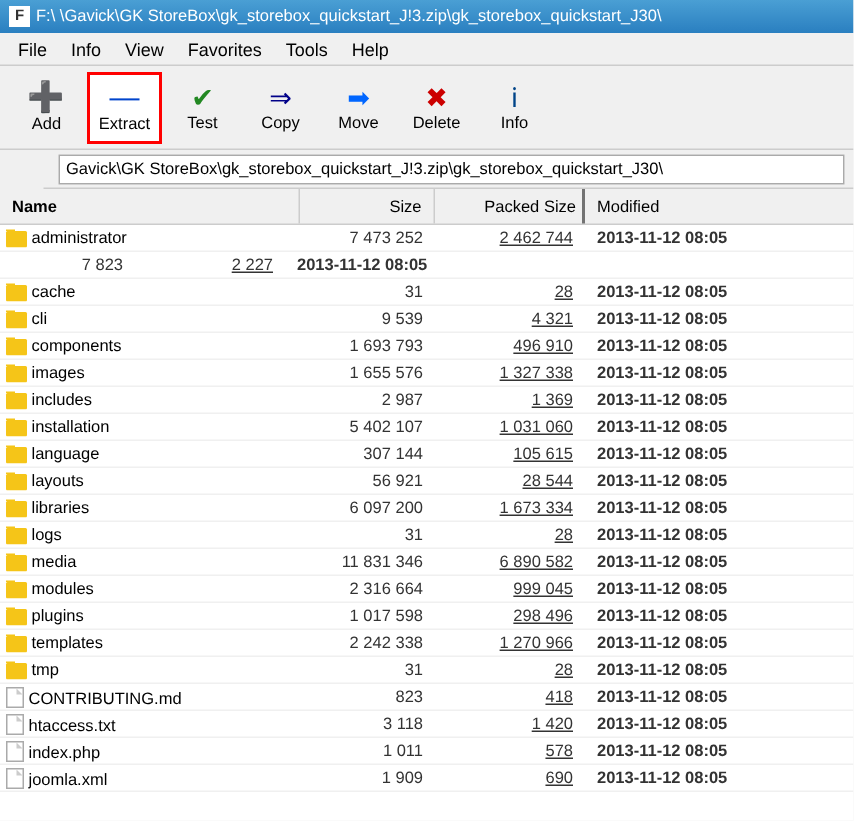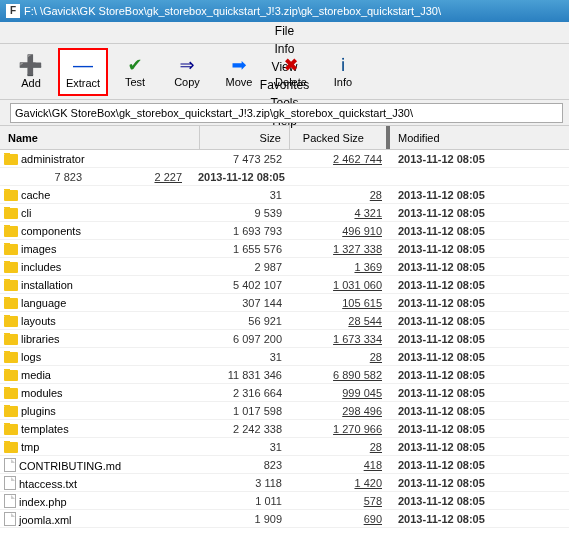--- a/index.html
+++ b/index.html
@@ -37,21 +37,20 @@
     }
 
     
     .menu-bar {
       background: #f0f0f0;
       display: flex;
       align-items: center;
       height: 22px;
       border-bottom: 1px solid #ccc;
       padding: 0 4px;
-      flex-direction: column;
     }
     .menu-item {
       padding: 2px 8px;
       font-size: 12px;
       cursor: pointer;
       color: #000;
     }
 
     
     .toolbar {
@@ -86,20 +85,21 @@
 
     
     .address-bar {
       background: #f0f0f0;
       display: flex;
       align-items: center;
       height: 26px;
       padding: 2px 6px;
       border-bottom: 1px solid #ccc;
       gap: 4px;
+      margin-left: 29px;
     }
     .address-label {
       font-size: 11px;
       color: #333;
       white-space: nowrap;
     }
     .address-input {
       flex: 1;
       height: 20px;
       border: 1px solid #aaa;
@@ -122,21 +122,21 @@
     .col-headers {
       display: flex;
       background: #f0f0f0;
       border-bottom: 1px solid #ccc;
       height: 24px;
       align-items: center;
       padding: 0;
     }
     .col-name { width: 200px; padding-left: 8px; font-size: 11px; font-weight: bold; cursor: pointer; border-right: 1px solid #ccc; height: 100%; display: flex; align-items: center; }
     .col-size { width: 90px; text-align: right; padding-right: 8px; font-size: 11px; cursor: pointer; border-right: 1px solid #ccc; height: 100%; display: flex; align-items: center; justify-content: flex-end; }
-    .col-packed { width: 100px; text-align: right; padding-right: 22px; font-size: 11px; cursor: pointer; border-right: 4px solid #737373; height: 100%; display: flex; align-items: center; justify-content: flex-end; }
+    .col-packed { width: 100px; text-align: right; padding-right: 4px; font-size: 11px; cursor: pointer; border-right: 2px solid #737373; height: 100%; display: flex; align-items: center; justify-content: flex-end; }
     .col-modified { flex: 1; padding-left: 8px; font-size: 11px; cursor: pointer; height: 100%; display: flex; align-items: center; }
 
     
     .file-row {
       display: flex;
       align-items: center;
       height: 18px;
       border-bottom: 1px solid #f0f0f0;
       cursor: pointer;
     }

